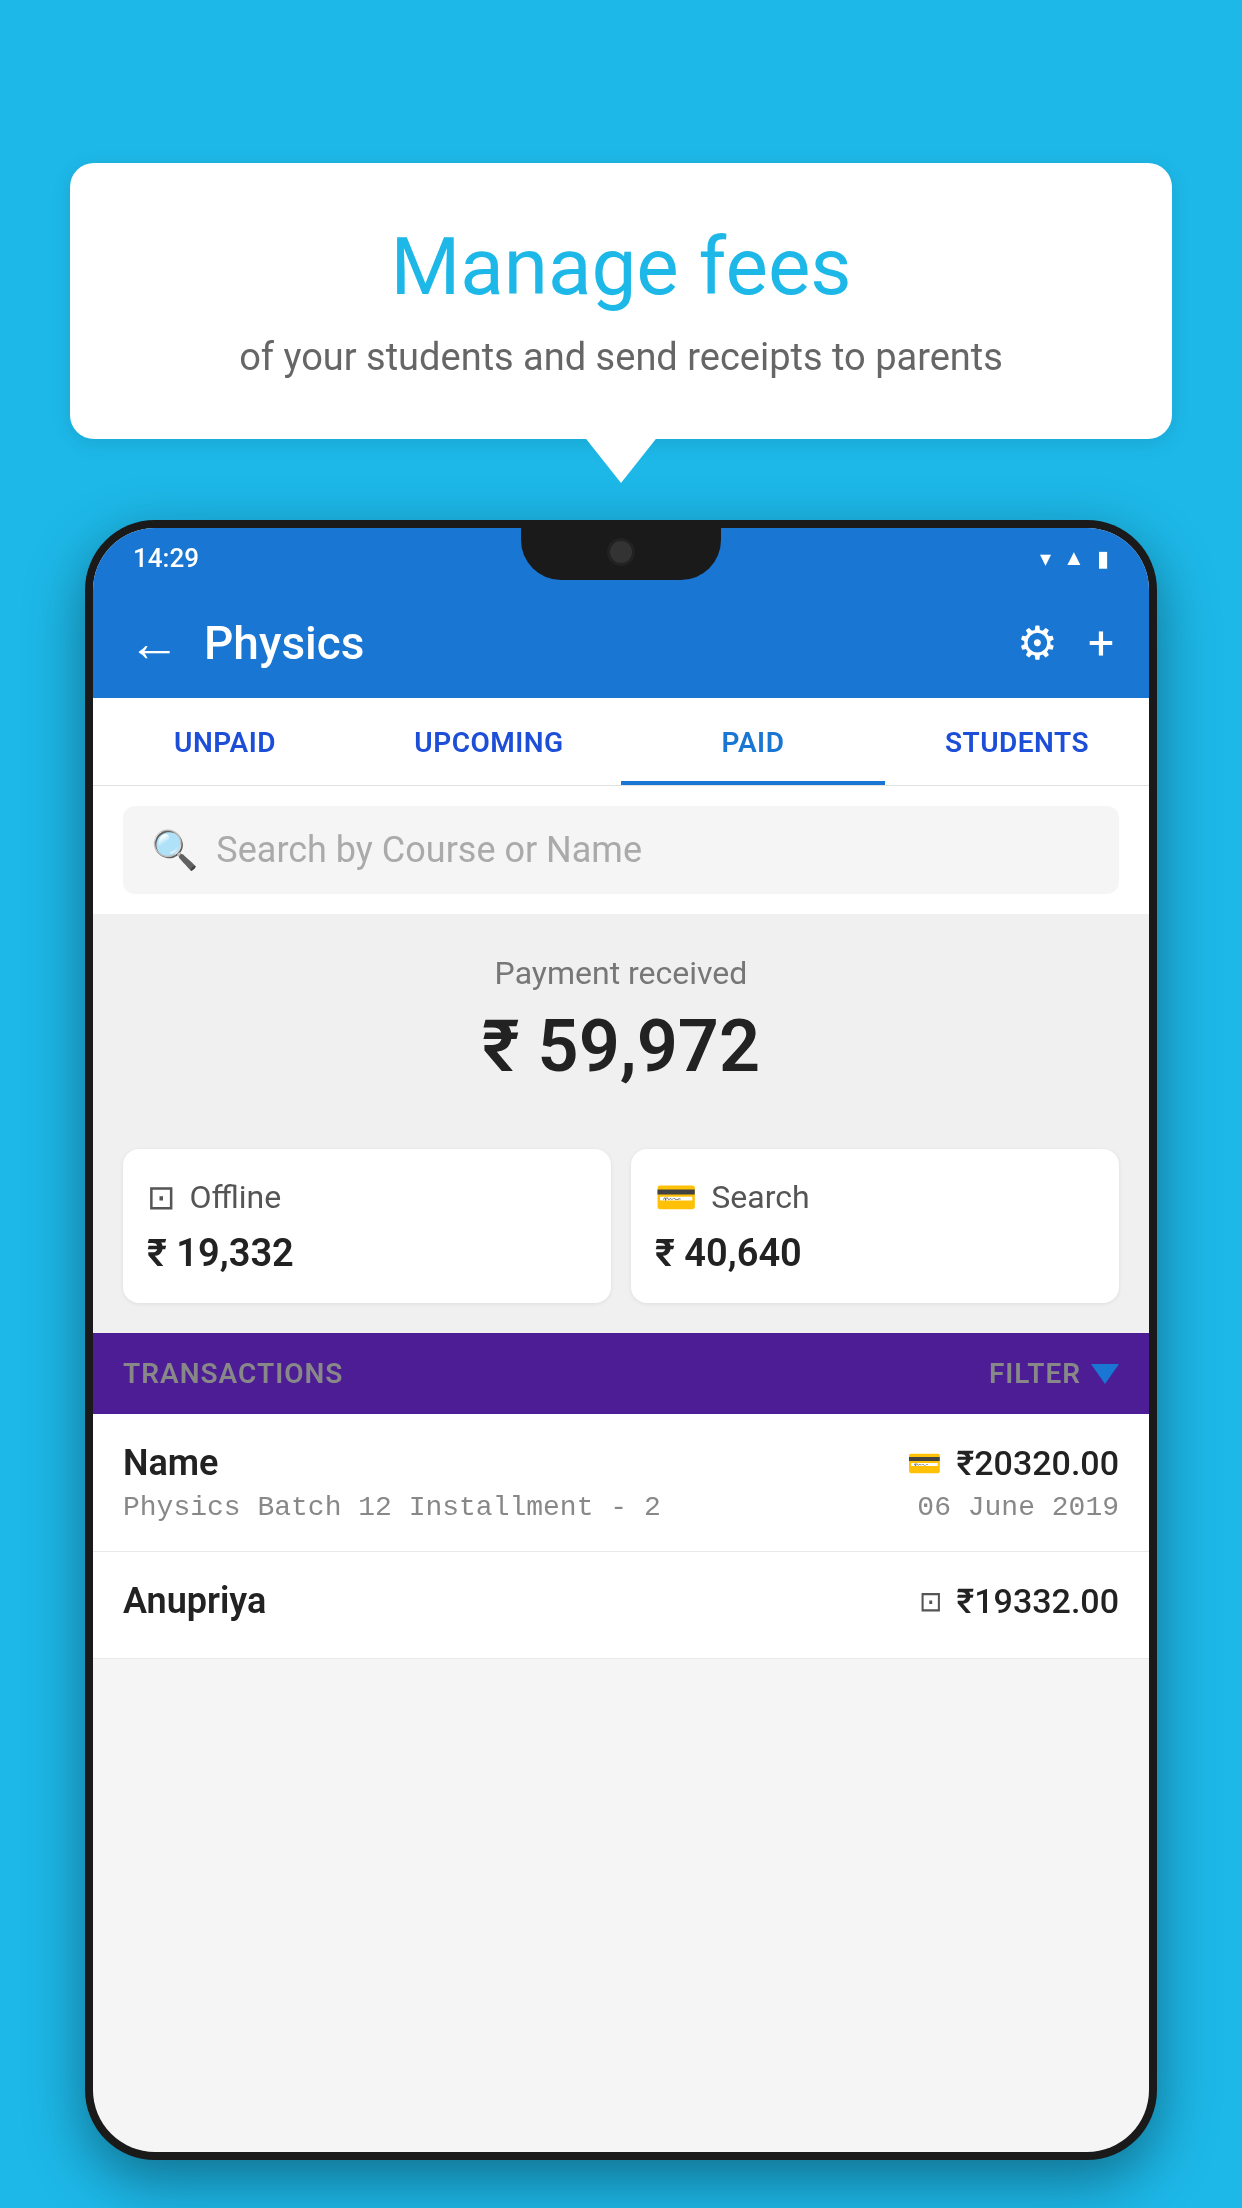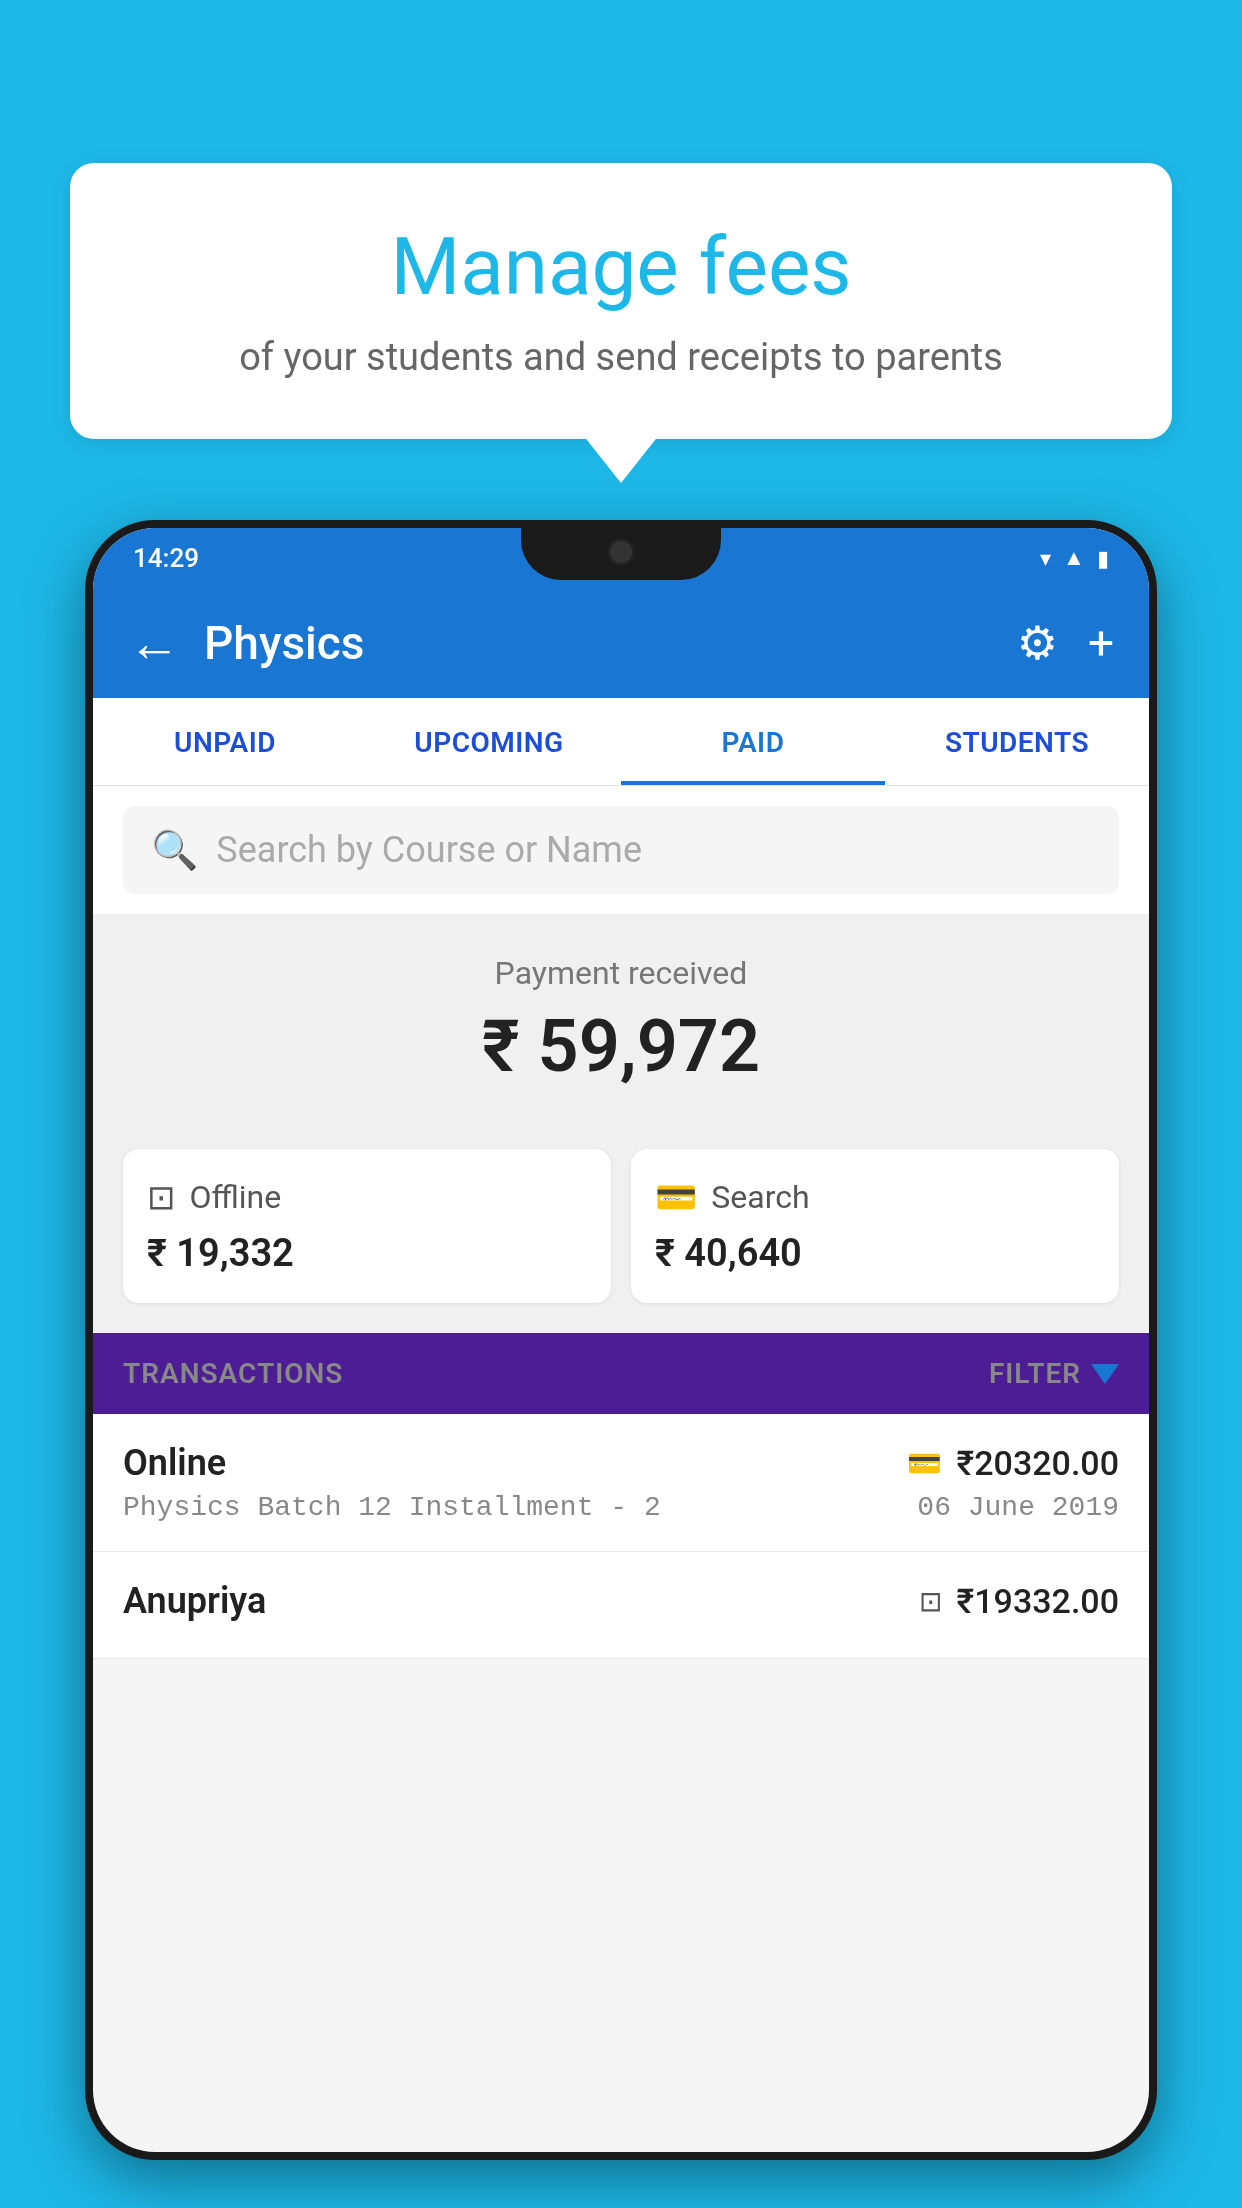--- a/index.html
+++ b/index.html
@@ -415,21 +415,21 @@
         <div class="filter-btn">
           <span>FILTER</span>
           <div class="filter-icon-triangle"></div>
         </div>
       </div>
 
       <div class="transactions-list">
 
         <div class="transaction-row">
           <div class="transaction-top">
-            <span class="transaction-name">Online</span>
+            <span class="transaction-name">Name</span>
             <div class="transaction-amount-wrapper">
               <span class="transaction-type-icon">💳</span>
               <span class="transaction-amount">₹20320.00</span>
             </div>
           </div>
           <div class="transaction-bottom">
             <span class="transaction-course">Physics Batch 12 Installment - 2</span>
             <span class="transaction-date">06 June 2019</span>
           </div>
         </div>

